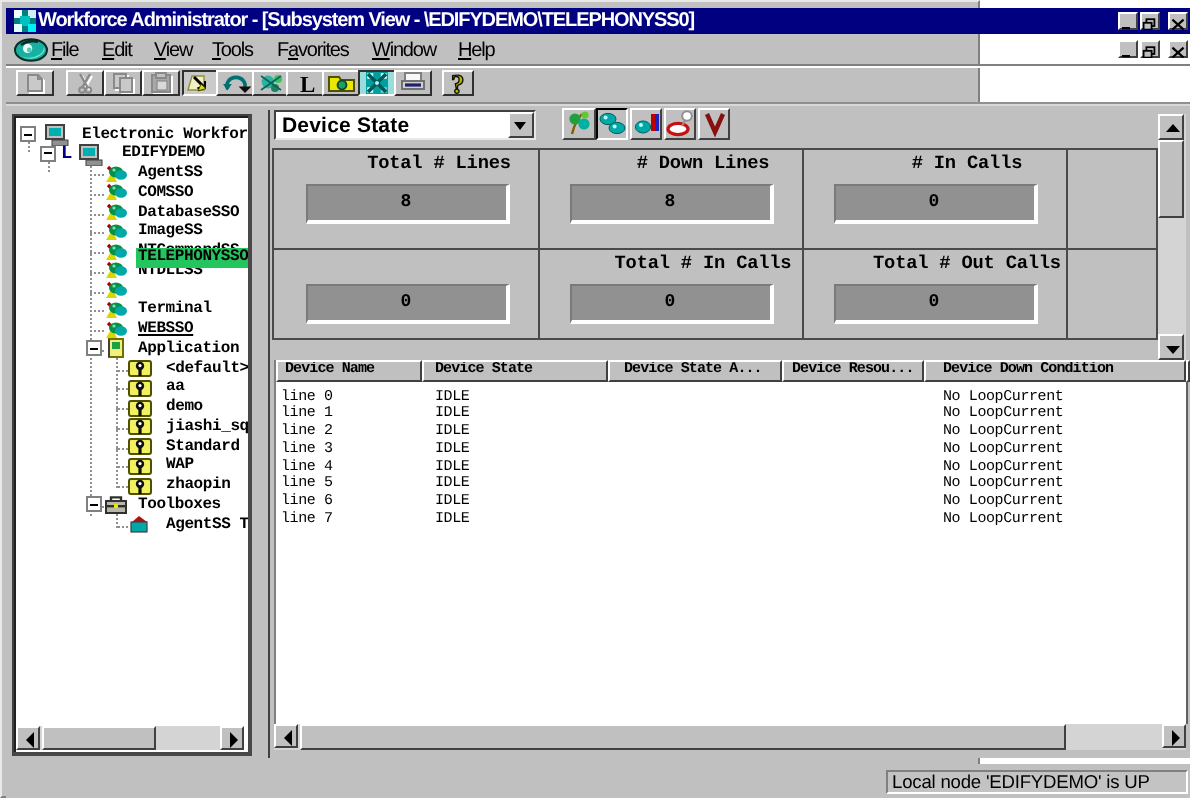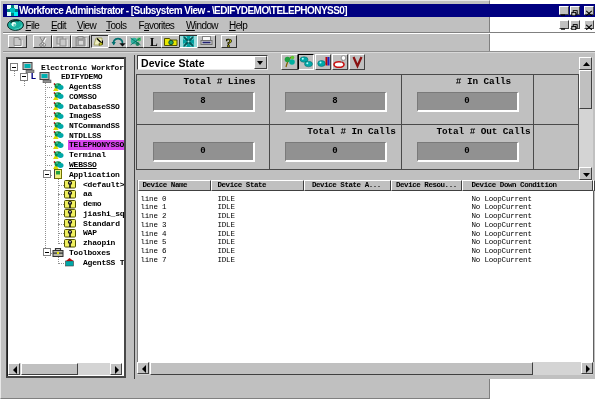--- a/index.html
+++ b/index.html
@@ -326,21 +326,21 @@
         </svg></div>
       <div class="trow" style="left:62px;top:72.75px;">NTDLLSS</div>
       <div class="doth" style="left:38px;top:87.5px;width:7px"></div>
       <div class="ticon" style="left:45px;top:82px"><svg width="12" height="10" viewBox="0 0 12 10">
           <path d="M1 9 L4 4 L6.5 9 z" fill="#d8d800"></path>
           <path d="M2 1.5 l2.5 2.5" stroke="#b00000" stroke-width="1.6"></path>
           <ellipse cx="6" cy="4" rx="3.5" ry="2.8" fill="#089048"></ellipse>
           <ellipse cx="8.5" cy="5.5" rx="3" ry="2.4" fill="#00a8a8"></ellipse>
           <circle cx="5" cy="3" r="0.8" fill="#80e0c0"></circle>
         </svg></div>
-      <div class="trow" style="left:62px;top:82px;background:#d946ef;padding:0 1px;margin-left:-1px;">TELEPHONYSSO</div>
+      <div class="trow" style="left:62px;top:66px;background:#22c55e;padding:0 1px;margin-left:-1px;">TELEPHONYSSO</div>
       <div class="doth" style="left:38px;top:97.25px;width:7px"></div>
       <div class="ticon" style="left:45px;top:91.75px"><svg width="12" height="10" viewBox="0 0 12 10">
           <path d="M1 9 L4 4 L6.5 9 z" fill="#d8d800"></path>
           <path d="M2 1.5 l2.5 2.5" stroke="#b00000" stroke-width="1.6"></path>
           <ellipse cx="6" cy="4" rx="3.5" ry="2.8" fill="#089048"></ellipse>
           <ellipse cx="8.5" cy="5.5" rx="3" ry="2.4" fill="#00a8a8"></ellipse>
           <circle cx="5" cy="3" r="0.8" fill="#80e0c0"></circle>
         </svg></div>
       <div class="trow" style="left:62px;top:92.25px;">Terminal</div>
       <div class="doth" style="left:38px;top:107px;width:7px"></div>
@@ -488,20 +488,21 @@
           <path d="M3.5 2 L7.5 11 L11.5 2" fill="none" stroke="#881010" stroke-width="2.2"></path>
         </svg>
       </div>
 
     <div id="stats">
       <div class="scell" style="left:1px;top:0">
           <div class="slabel">Total # Lines</div>
           <div class="sbox">8</div>
         </div>
       <div class="scell" style="left:133px;top:0">
+          <div class="slabel"># Down Lines</div>
           <div class="sbox">8</div>
         </div>
       <div class="scell" style="left:265px;top:0">
           <div class="slabel"># In Calls</div>
           <div class="sbox">0</div>
         </div>
       <div class="scell" style="left:1px;top:50px">
           <div class="sbox">0</div>
         </div>
       <div class="scell" style="left:133px;top:50px">
@@ -589,13 +590,16 @@
         </div>
       <div class="sbthumb" style="left:13px;top:0;width:383px;height:13px"></div>
       <div class="sbbtn" style="left:444px;top:0">
           <svg width="10" height="10">
             <path d="M3 1 l4 4 -4 4 z" fill="#000"></path>
           </svg>
         </div>
     </div>
   </div>
 
+  <div id="status">
+    <div id="stbox">Local node 'EDIFYDEMO' is UP</div>
+  </div>
 </div>
 
 </body></html>

